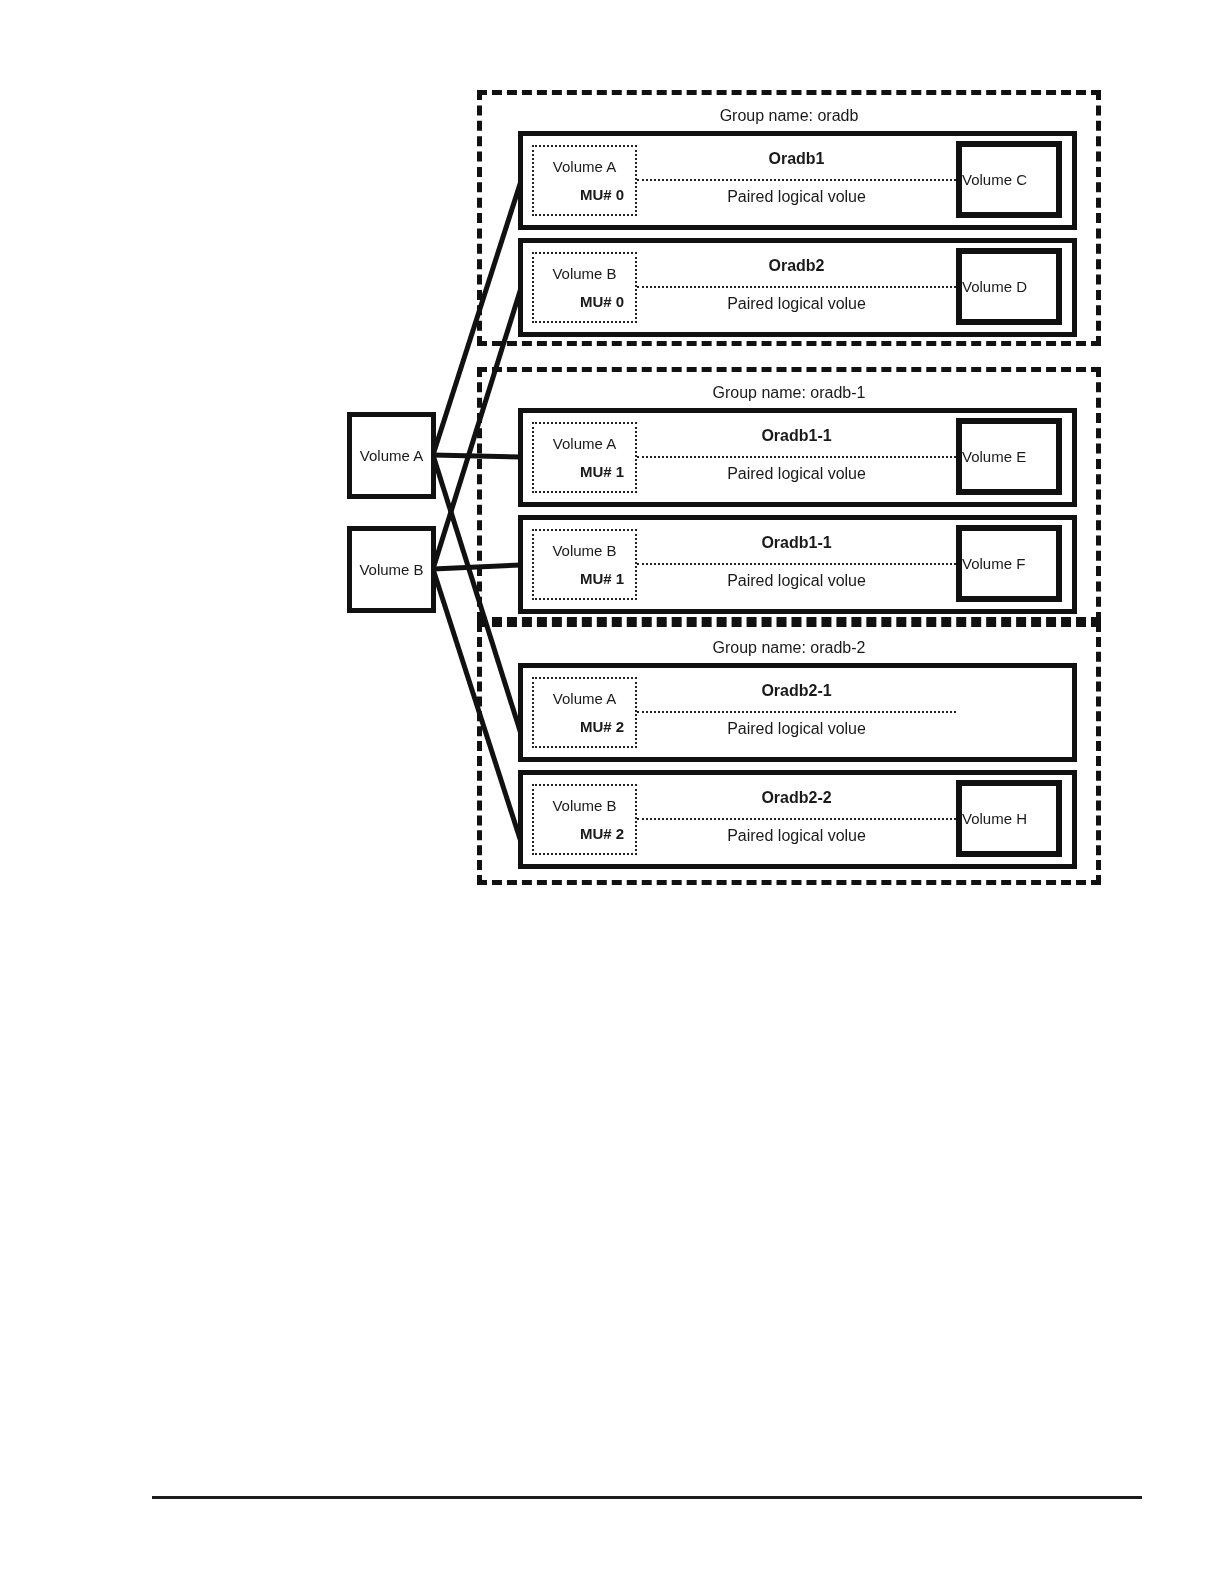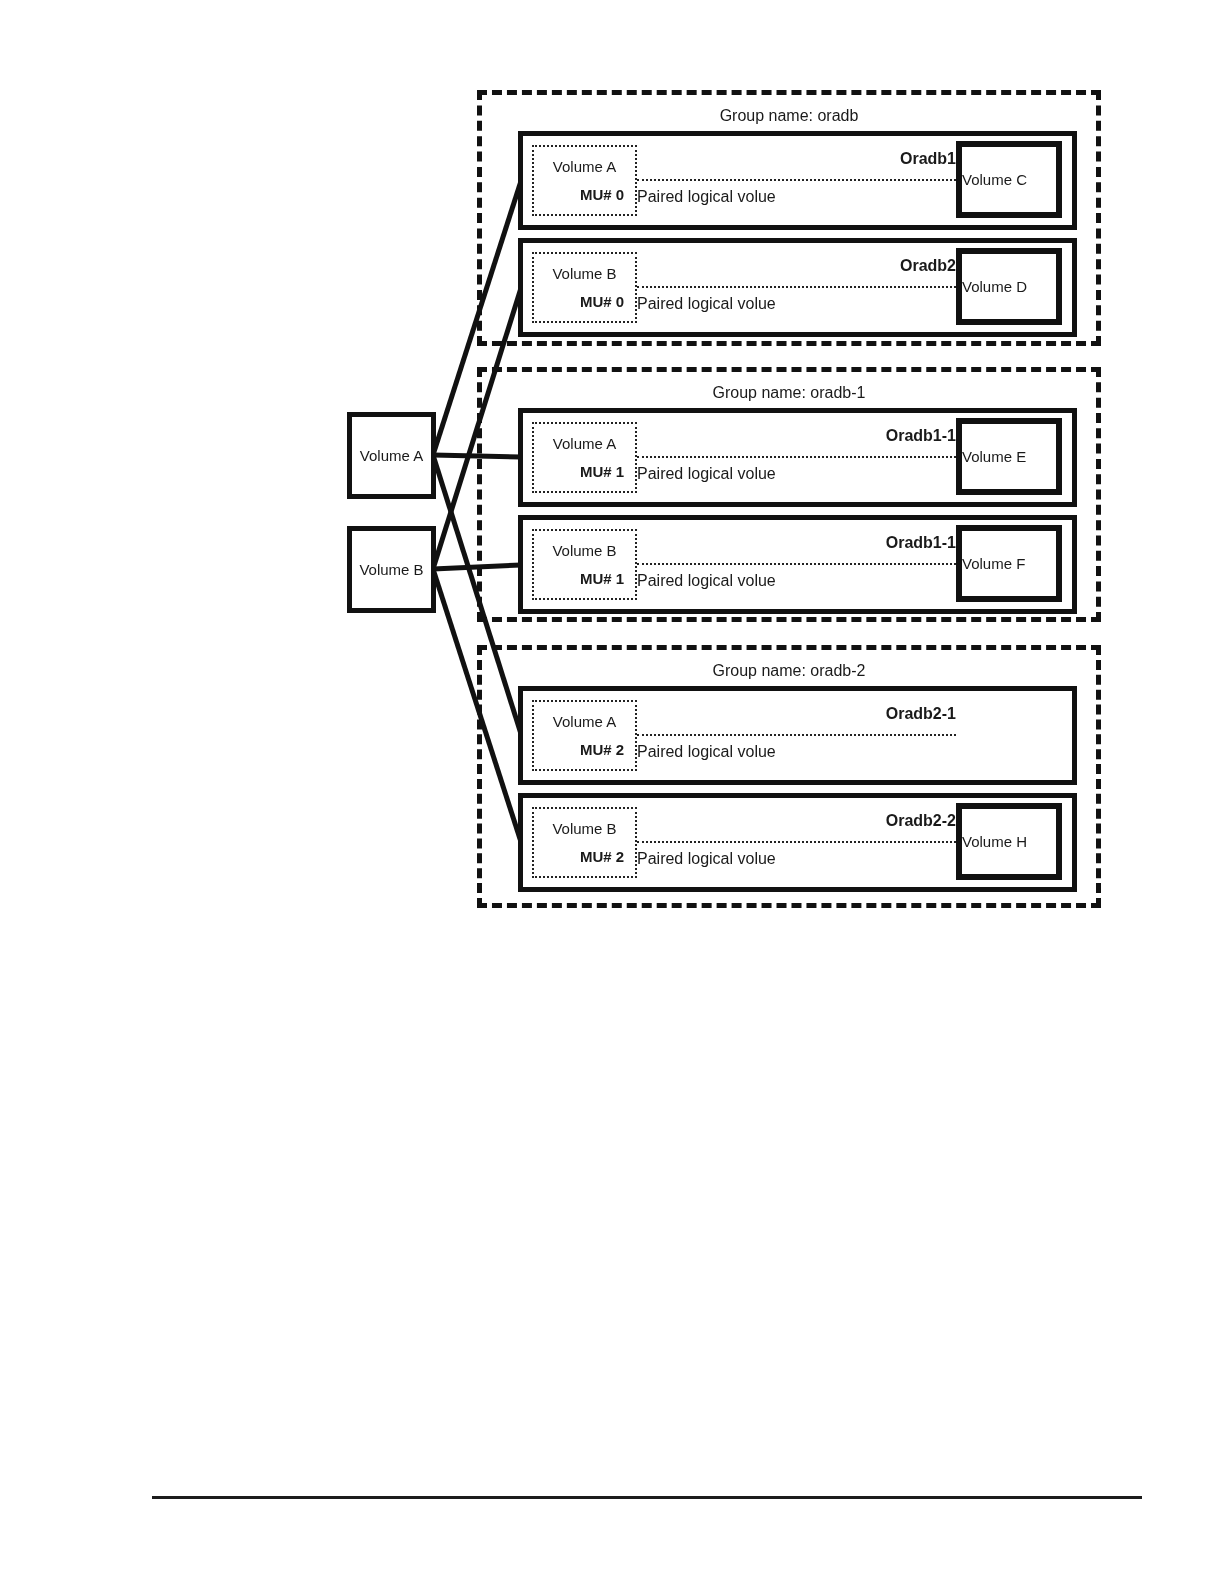--- a/index.html
+++ b/index.html
@@ -16,49 +16,49 @@
     font-size: 15px; z-index: 3;
   }
   .vol-a { top: 412px; }
   .vol-b { top: 526px; }
   .group {
     position: absolute; left: 477px; width: 624px;
     border: 5px dashed #111111; box-sizing: border-box; z-index: 2;
   }
   .group-1 { top: 90px;  height: 256px; }
   .group-2 { top: 367px; height: 255px; }
-  .group-3 { top: 645px; height: 263px; }
+  .group-3 { top: 622px; height: 263px; }
   .group-title {
     position: absolute; left: 0; right: 0; top: 12px;
     text-align: center; font-size: 16px; font-weight: normal;
   }
   .pair {
     position: absolute; left: 36px; width: 559px; height: 99px;
     background: #ffffff; border: 5px solid #111111; box-sizing: border-box;
   }
   .row-1 { top: 36px; }
   .row-2 { top: 143px; }
   .src-box {
     position: absolute; left: 9px; top: 9px; width: 105px; height: 71px;
     border: 2px dotted #222222; box-sizing: border-box; background: #ffffff;
     display: flex; flex-direction: column; align-items: center; justify-content: space-evenly;
     font-size: 15px; text-align: center;
   }
   .mu { font-weight: bold; margin-left: 35px; }
   .pair-name {
     position: absolute; left: 114px; width: 319px; top: 14px;
-    text-align: right; font-size: 16px; font-weight: bold;
+    text-align: center; font-size: 16px; font-weight: bold;
   }
   .connector {
     position: absolute; left: 114px; width: 319px; top: 43px; height: 0;
     border-top: 2px dotted #222222;
   }
   .pair-caption {
     position: absolute; left: 114px; width: 319px; top: 52px;
-    font-size: 16px;
+    text-align: center; font-size: 16px;
   }
   .tgt-box {
     position: absolute; right: 10px; top: 5px; width: 106px; height: 77px;
     border: 6px solid #111111; box-sizing: border-box; background: #ffffff;
     display: flex; align-items: center; justify-content: flex-start; font-size: 15px;
   }
   .footer-rule {
     position: absolute; left: 152px; top: 1496px; width: 990px; height: 3px;
     background: #1c1c1c; z-index: 2;
   }

